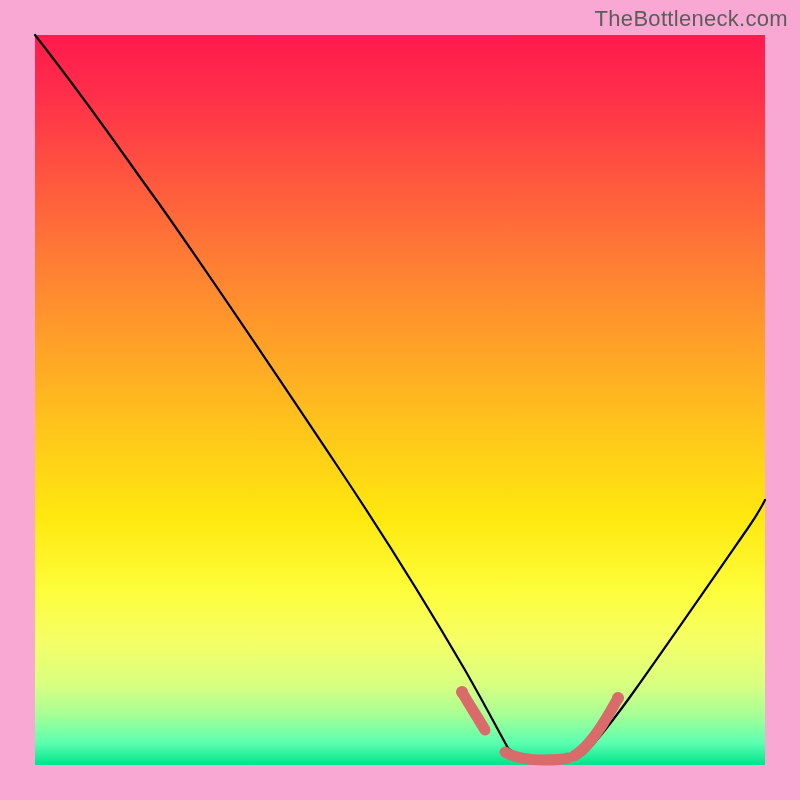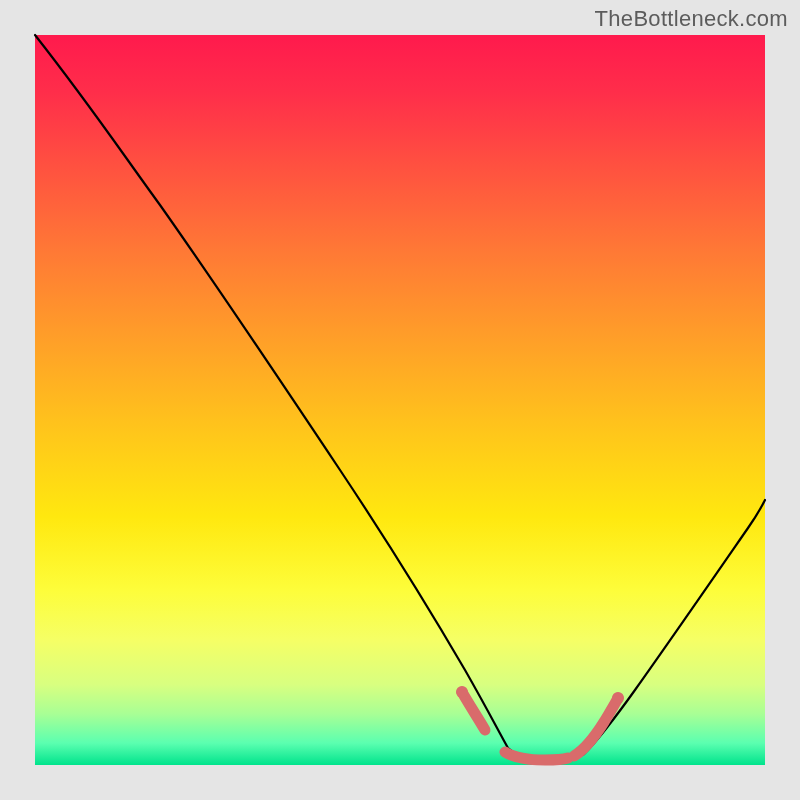--- a/index.html
+++ b/index.html
@@ -10,21 +10,21 @@
     background: #000;
     overflow: hidden;
     font-family: Arial, Helvetica, sans-serif;
   }
   .frame {
     position: absolute;
     left: 0;
     top: 0;
     width: 800px;
     height: 800px;
-    background: #e5e5e5;
+    background: #f9a8d4;
   }
   .plot-bg {
     position: absolute;
     background: linear-gradient(to bottom,
       #ff1a4d 0%,
       #ff2e4a 8%,
       #ff5140 18%,
       #ff7a35 30%,
       #ffa028 42%,
       #ffc81a 55%,

